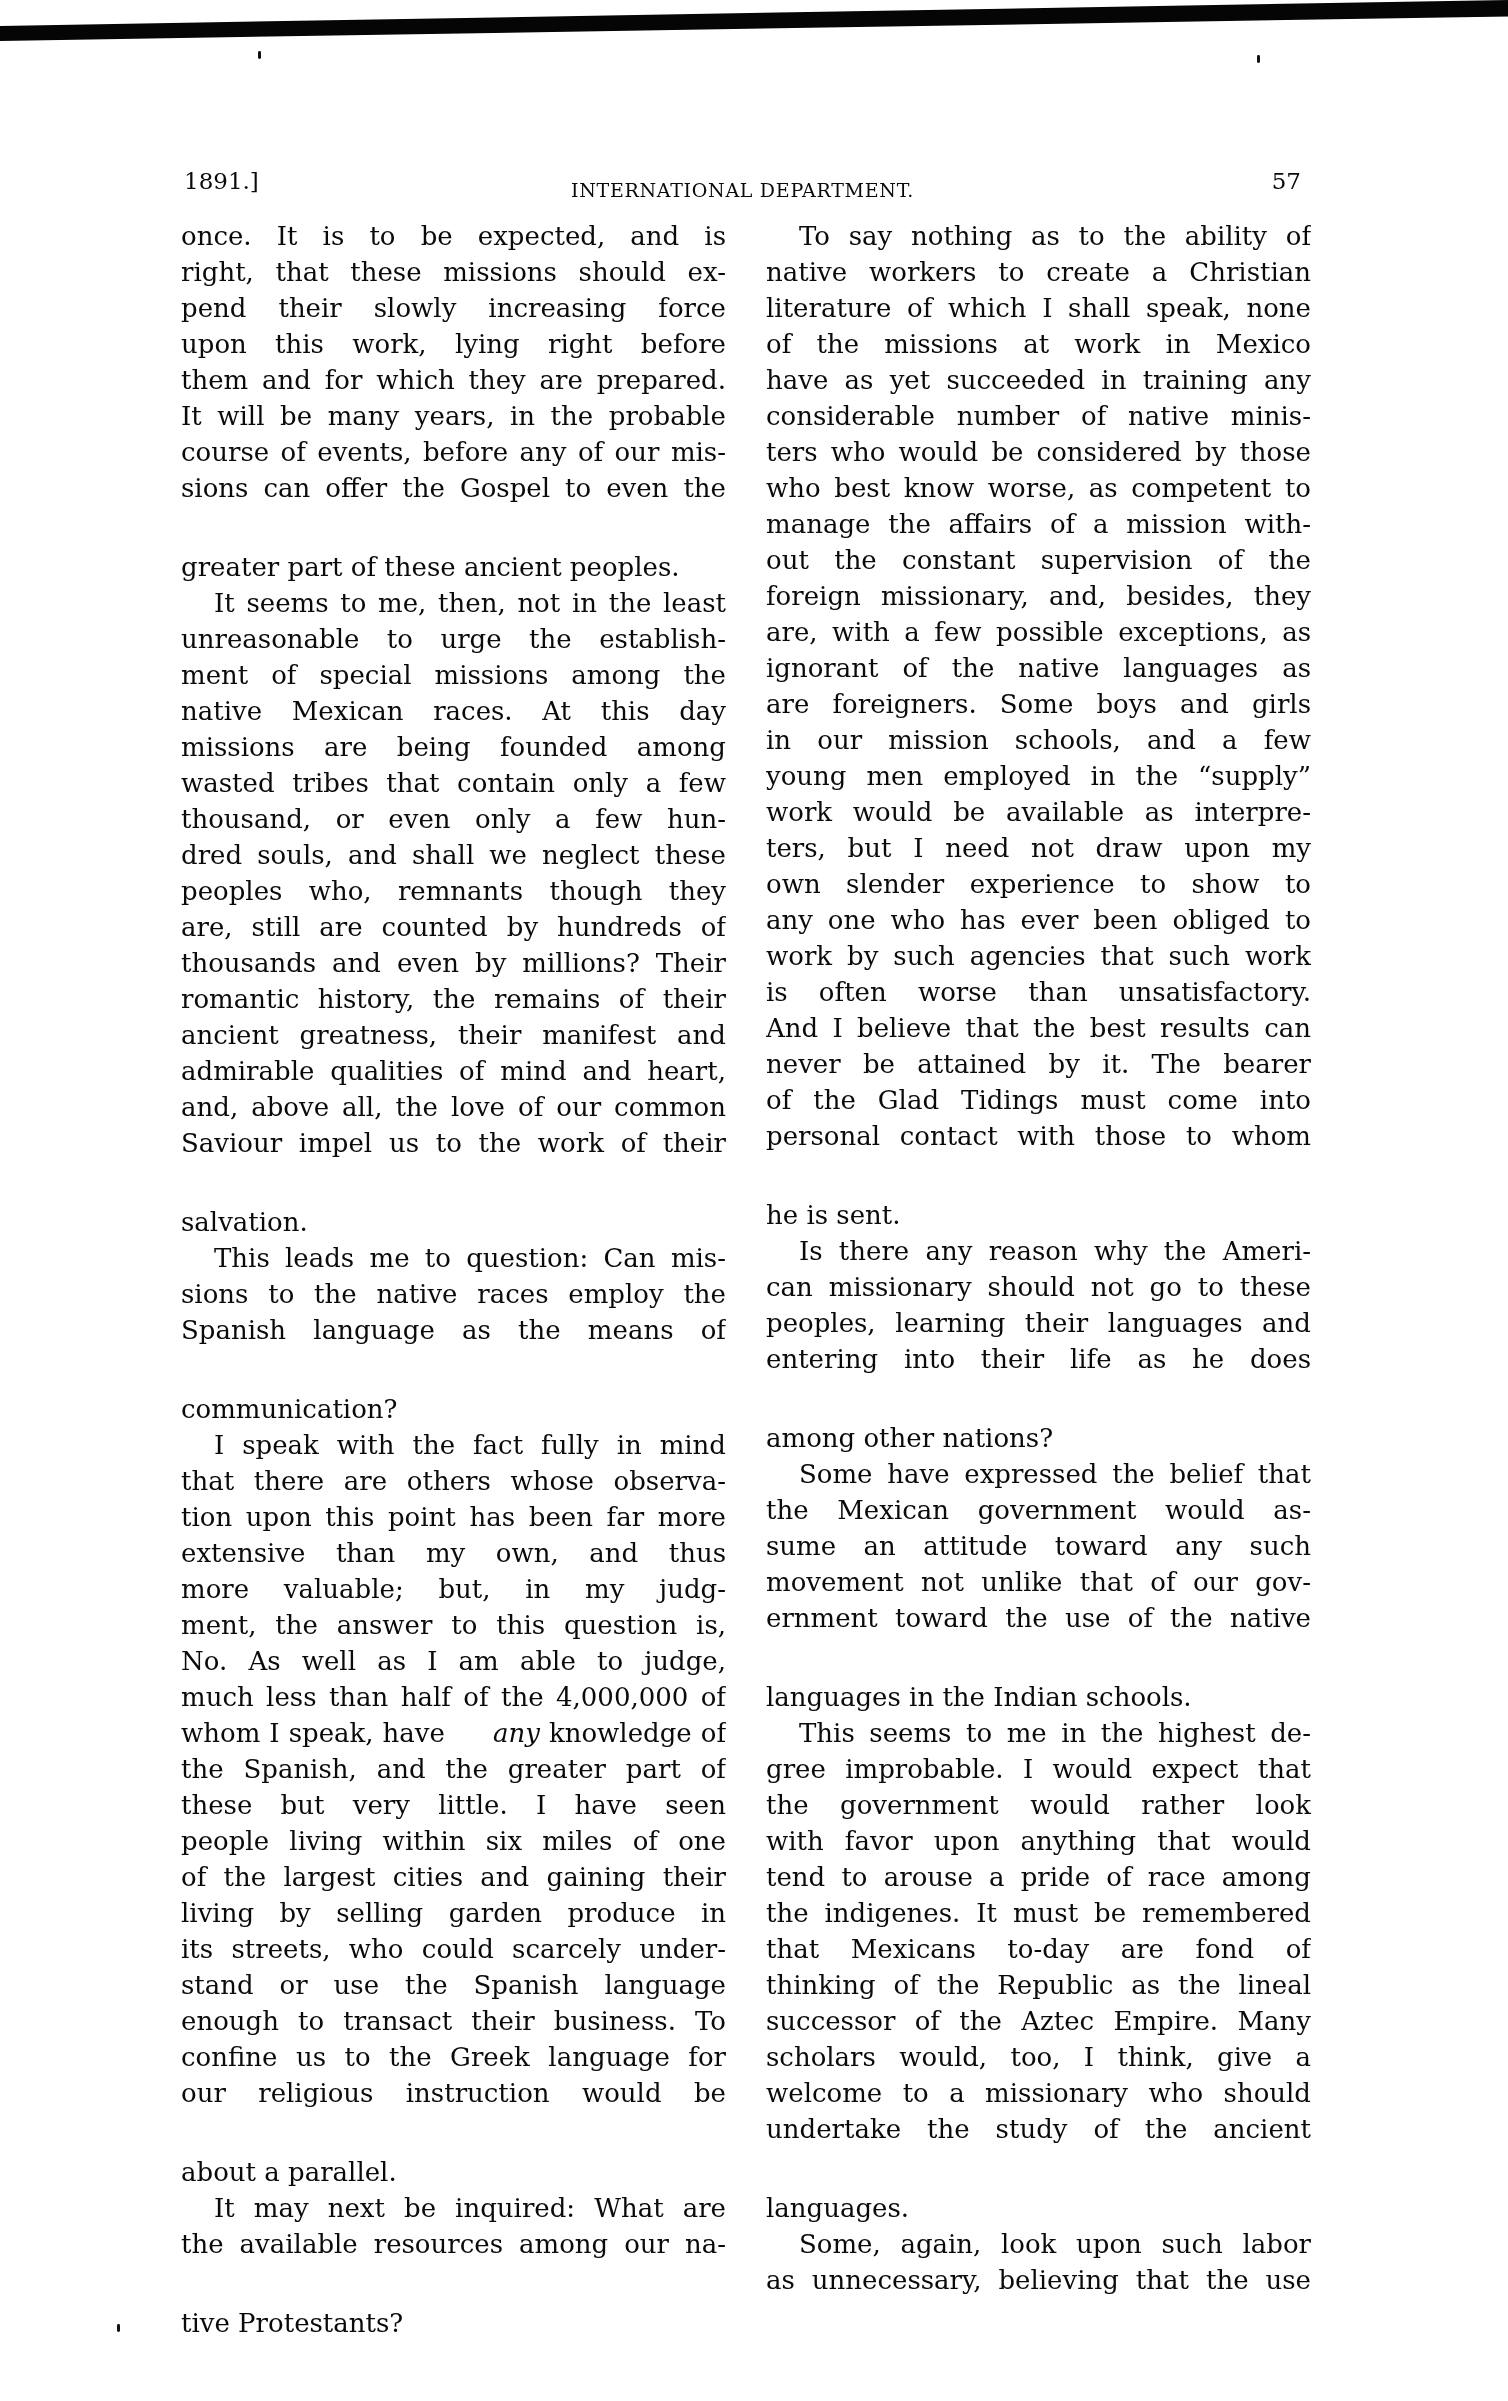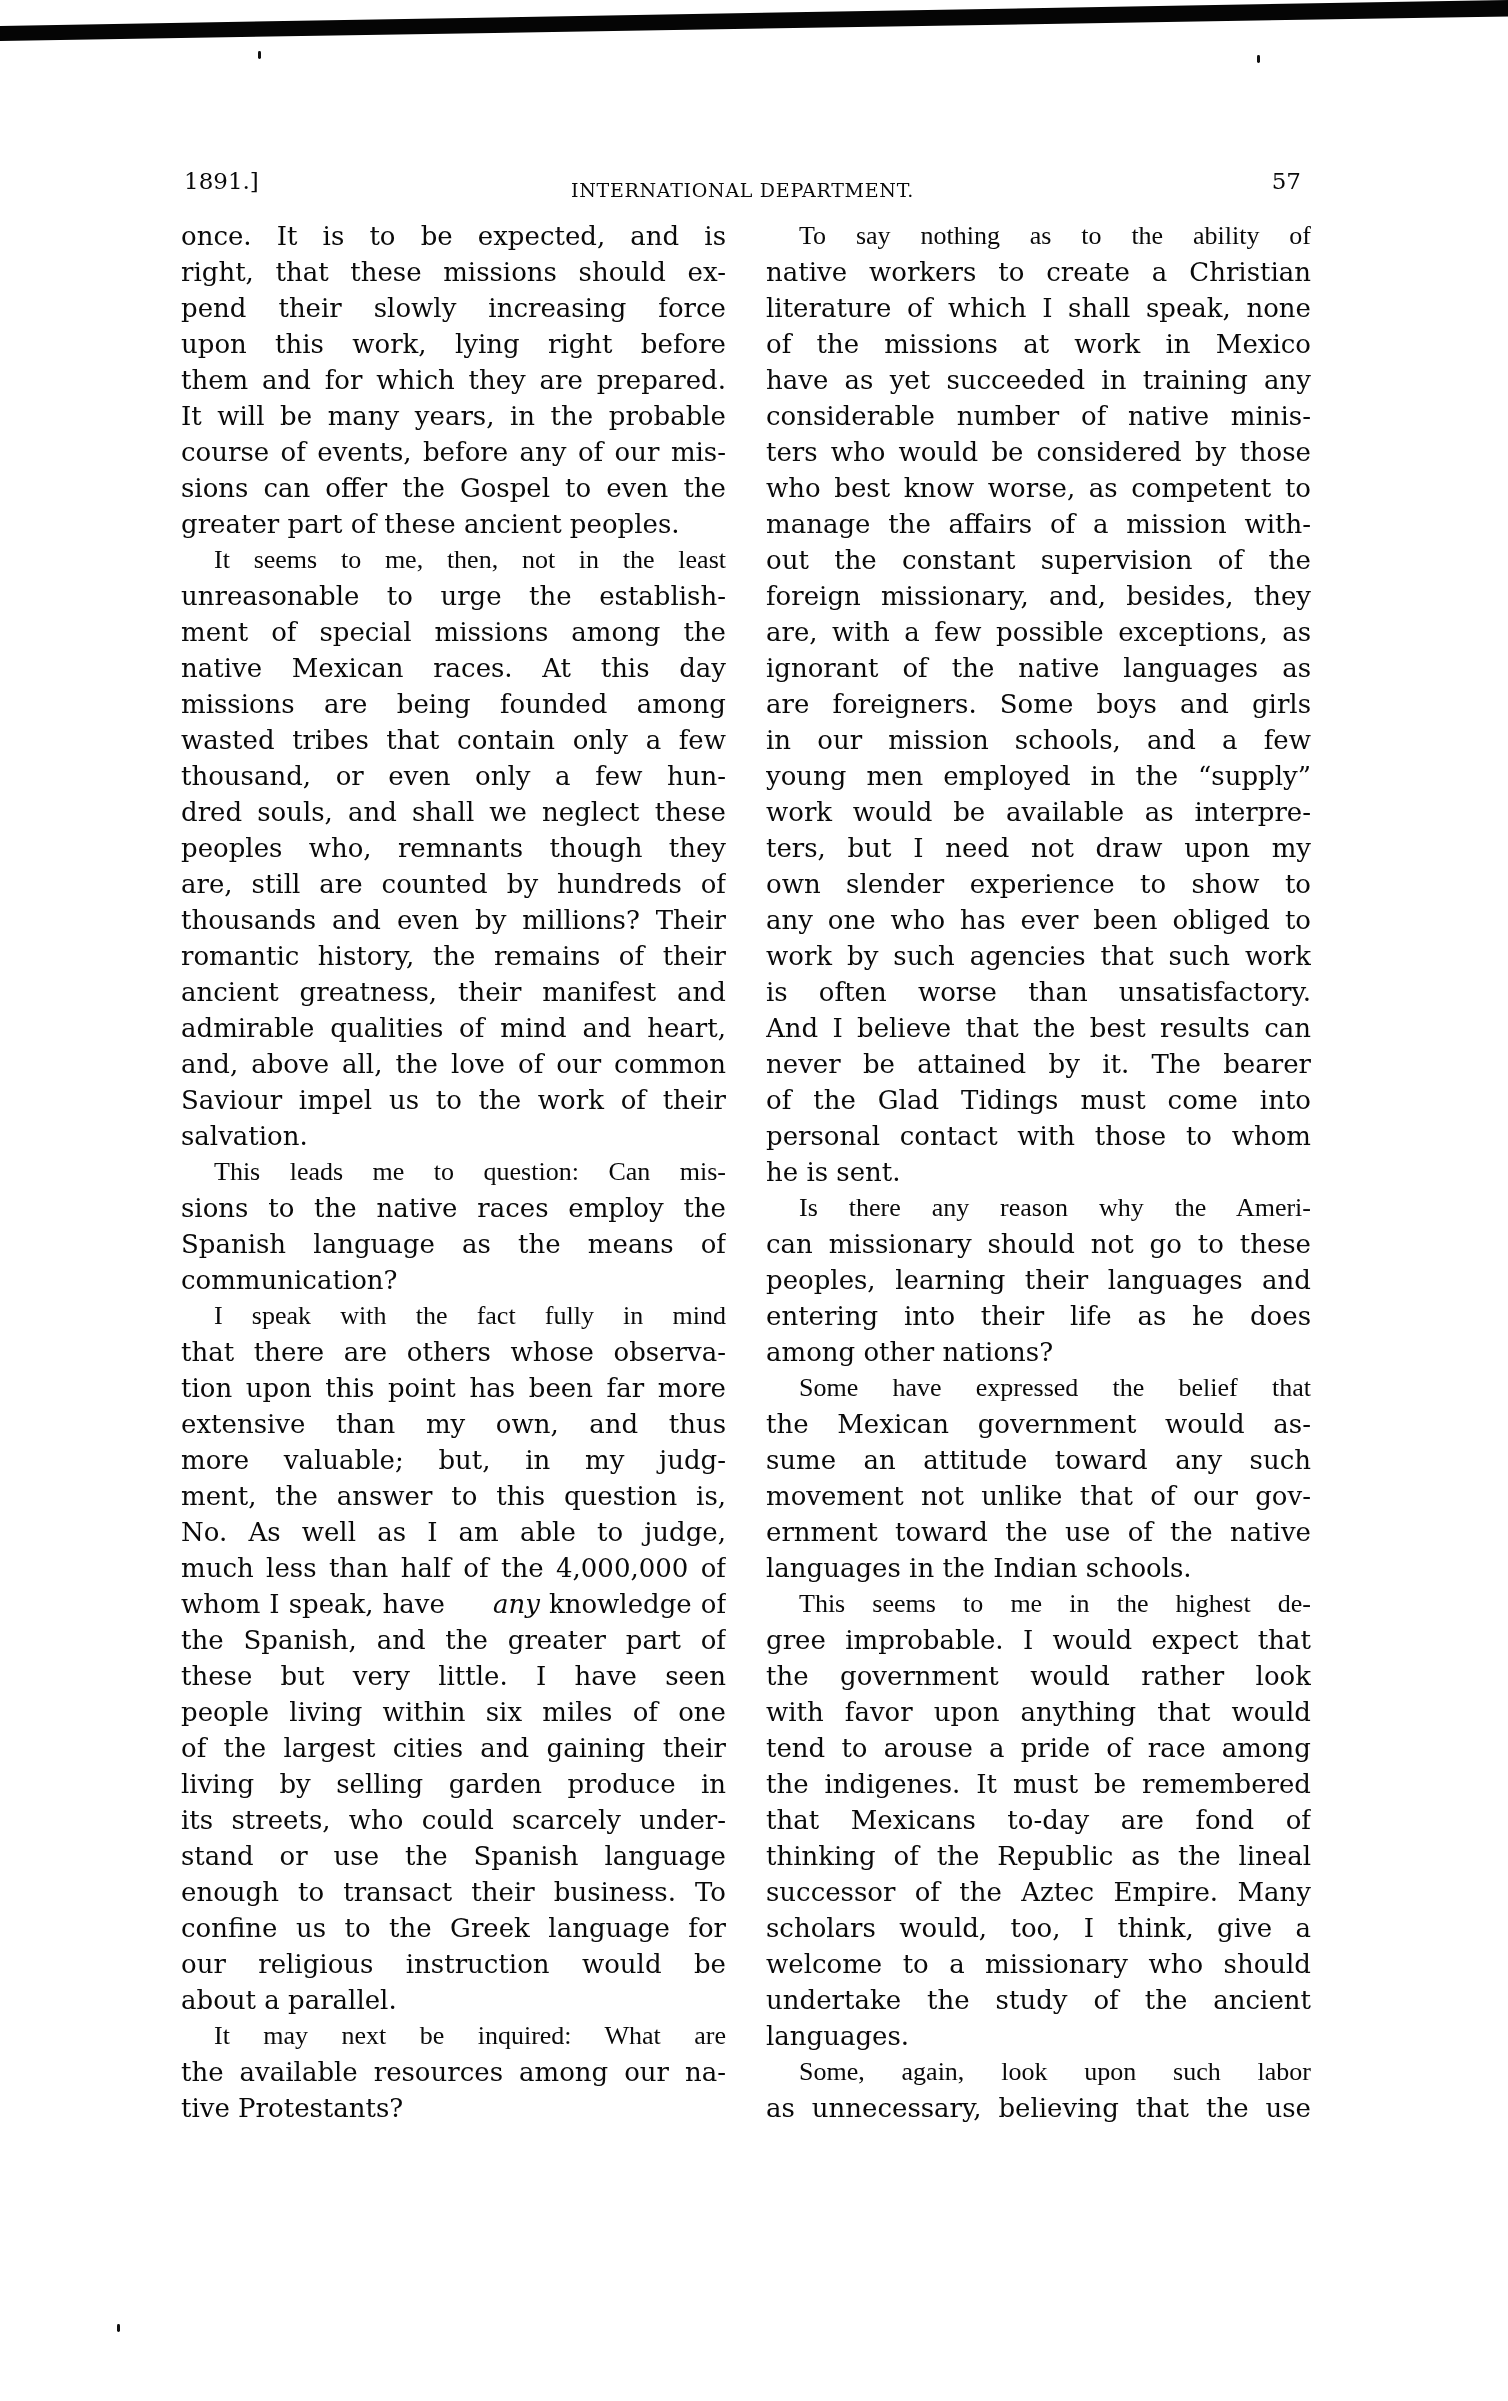--- a/index.html
+++ b/index.html
@@ -20,22 +20,22 @@
   .rh-year { position: absolute; left: 0; top: 0; }
   .rh-title { position: absolute; left: 0; right: 0; top: 0; text-align: center; font-size: 19px; letter-spacing: 0.7px; margin-top: 9px; }
   .rh-page { position: absolute; right: 0; top: 0; }
   .column {
     position: absolute; top: 218px; width: 545px;
     font-size: 26px; line-height: 36px; text-align: justify;
   }
   .col-left { left: 181px; }
   .col-right { left: 766px; }
   .line { display: block; height: 36px; white-space: nowrap; text-align-last: justify; overflow: hidden; }
-  .line.last { text-align-last: left; }
-  .line.indent { padding-left: 33px; font-family: Liberation Serif, serif; }
+  .line.last { text-align-last: left; margin-top: 43px; }
+  .line.indent { padding-left: 33px; }
   em { font-style: italic; margin-left: 39px; }
 </style>
 </head>
 <body>
 
 <div class="scan-band"></div>
 <div class="speck" style="left:258px; top:51px;"></div>
 <div class="speck" style="left:1257px; top:55px;"></div>
 <div class="speck" style="left:117px; top:2324px;"></div>
 

